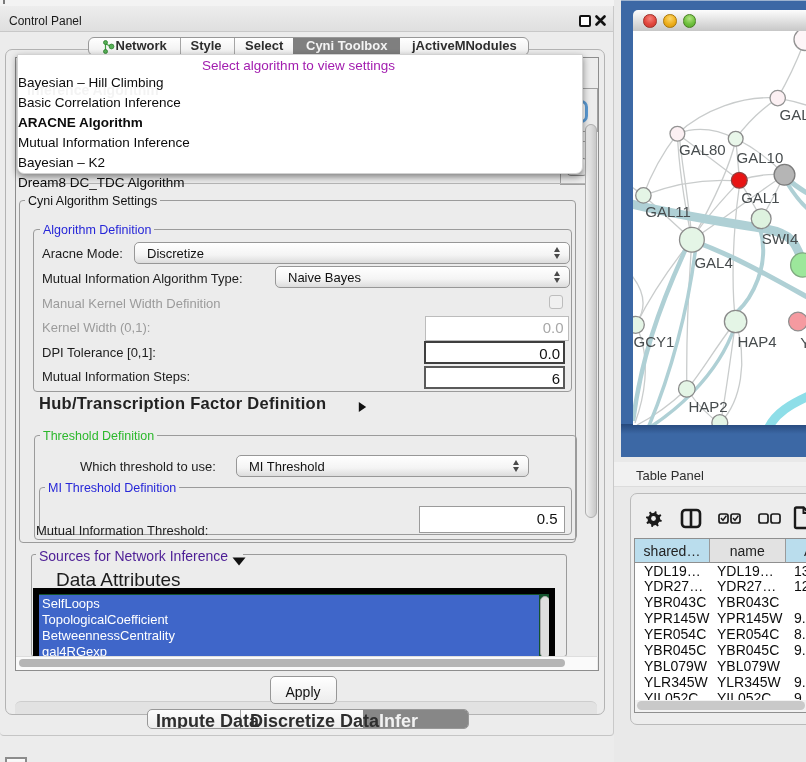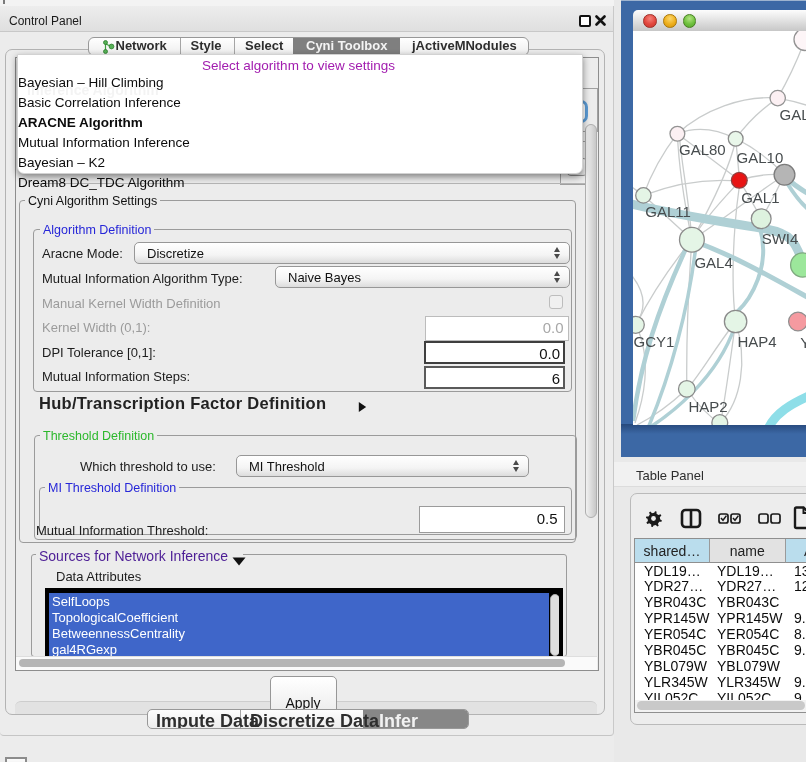--- a/index.html
+++ b/index.html
@@ -109,22 +109,22 @@
   </div>
   <div class="lbl abs" style="left:36px;top:510.5px;margin-top:12px;">Mutual Information Threshold:</div>
   <div class="field" style="left:418.5px;top:505.5px;width:138px;height:22px;border:1px solid #9b9b9b;color:#111;padding:3px 6px 0 0;font-size:15px;">0.5</div>
 
   <div class="group" style="left:31px;top:554px;width:534px;height:101px;border-radius:3px;">
     <div class="gtitle" style="left:4px;color:#4c1d95;font-size:14px;">Sources for Network Inference&nbsp;&nbsp;&nbsp;</div>
   </div>
   <svg class="abs" style="left:232px;top:556.5px;" width="14" height="9" viewBox="0 0 14 9">
       <path d="M0.5 0.5 L13.5 0.5 L7 8.5 Z" fill="#111"></path>
     </svg>
-  <div class="lbl abs" style="left:36px;top:569px;font-size:13px;padding-left:20px;">Data Attributes</div>
-  <div class="abs" style="left:45px;top:587.5px;width:510px;height:67px;border:4px solid #000000;background:#000000;overflow:hidden;">
+  <div class="lbl abs" style="left:36px;top:569px;font-size:19px;padding-left:20px;">Data Attributes</div>
+  <div class="abs" style="left:33px;top:587.5px;width:510px;height:67px;border:6px solid #000000;background:#14532d;overflow:hidden;">
     <div class="abs" style="left:0;top:1px;width:500px;height:65px;background:#3f66c9;"></div>
     <div class="abs" style="left:3px;top:2px;font-size:13px;color:#fff;line-height:16.2px;">SelfLoops<br>TopologicalCoefficient<br>BetweennessCentrality<br>gal4RGexp</div>
     <div class="abs" style="left:501px;top:2px;width:8px;height:60px;background:#dedede;border:1px solid #ababab;border-radius:5px;"></div>
   </div>
 </div>
 
 <div class="abs" style="left:585px;top:124px;width:10px;height:392px;background:linear-gradient(90deg,#f1f1f1,#c7c7c7);border:1px solid #aeaeae;border-radius:6px;"></div>
 <div class="abs" style="left:16px;top:656px;width:581px;height:13px;background:#fafafa;border-top:1px solid #dedede;"></div>
 <div class="abs" style="left:19px;top:658.5px;width:546px;height:8.5px;background:#b5b5b5;border-radius:5px;"></div>
 
@@ -134,21 +134,21 @@
 <div class="abs" style="left:18px;top:72.5px;font-size:13.5px;color:#0b0b0b;line-height:20px;">
   Bayesian – Hill Climbing<br>
   Basic Correlation Inference<br>
   <b>ARACNE Algorithm</b><br>
   Mutual Information Inference<br>
   Bayesian – K2<br>
   Dream8 DC_TDC Algorithm
 </div>
 
 <div class="abs" style="left:15px;top:700.5px;width:582px;height:12px;background:#e2e2e2;border-top:1px solid #cdcdcd;border-radius:6px 6px 0 0;"></div>
-<div class="abs" style="left:269.5px;top:676px;width:65px;height:19px;border:1px solid #979797;border-radius:5px;background:linear-gradient(#ffffff,#ececec);text-align:center;font-size:14px;color:#111;padding-top:18px;">Apply</div>
+<div class="abs" style="left:269.5px;top:676px;width:65px;height:19px;border:1px solid #979797;border-radius:5px;background:linear-gradient(#ffffff,#ececec);text-align:center;font-size:14px;color:#111;padding-top:7px;">Apply</div>
 
 <div class="abs" style="left:147px;top:709px;width:320px;height:17.5px;border:1px solid #989898;border-radius:5px;background:linear-gradient(#fdfdfd,#ededed);overflow:hidden;font-size:18px;font-weight:bold;color:#2e2e2e;">
   <div class="abs" style="left:0;top:0;width:92px;height:18px;border-right:1px solid #a5a5a5;"></div>
   <div class="abs" style="left:92px;top:0;width:123px;height:18px;border-right:1px solid #a5a5a5;"></div>
   <div class="abs" style="left:215px;top:0;width:105px;height:18px;background:#878787;"></div>
   <div class="abs" style="left:8px;top:0.5px;">Impute Data</div>
   <div class="abs" style="left:102px;top:0.5px;">Discretize Data</div>
   <div class="abs" style="left:231px;top:0.5px;color:#f2f2f2;">Infer Network</div>
 </div>
 

